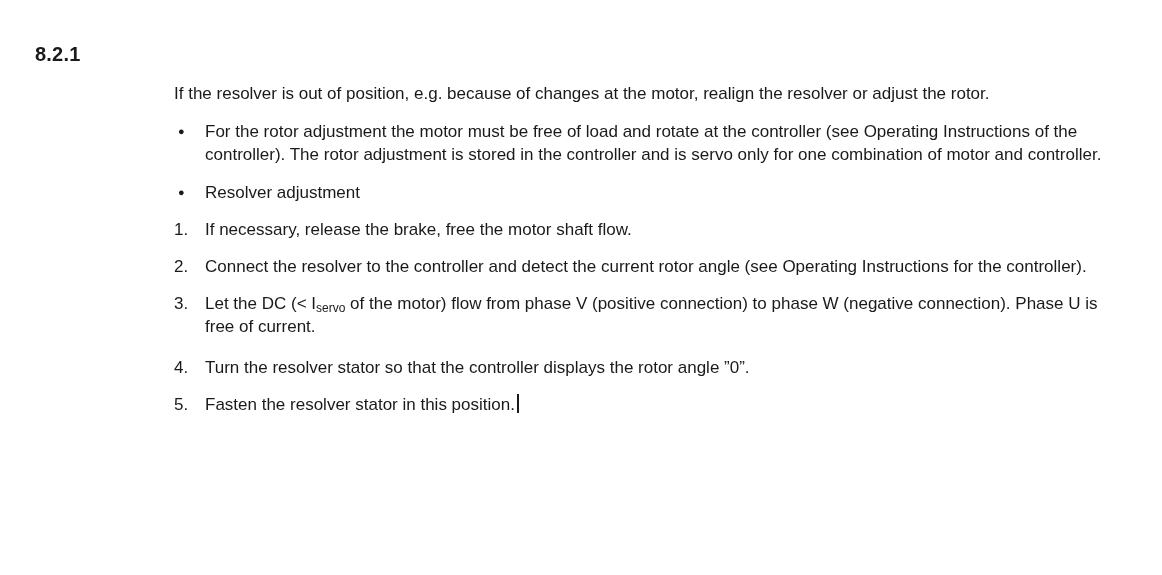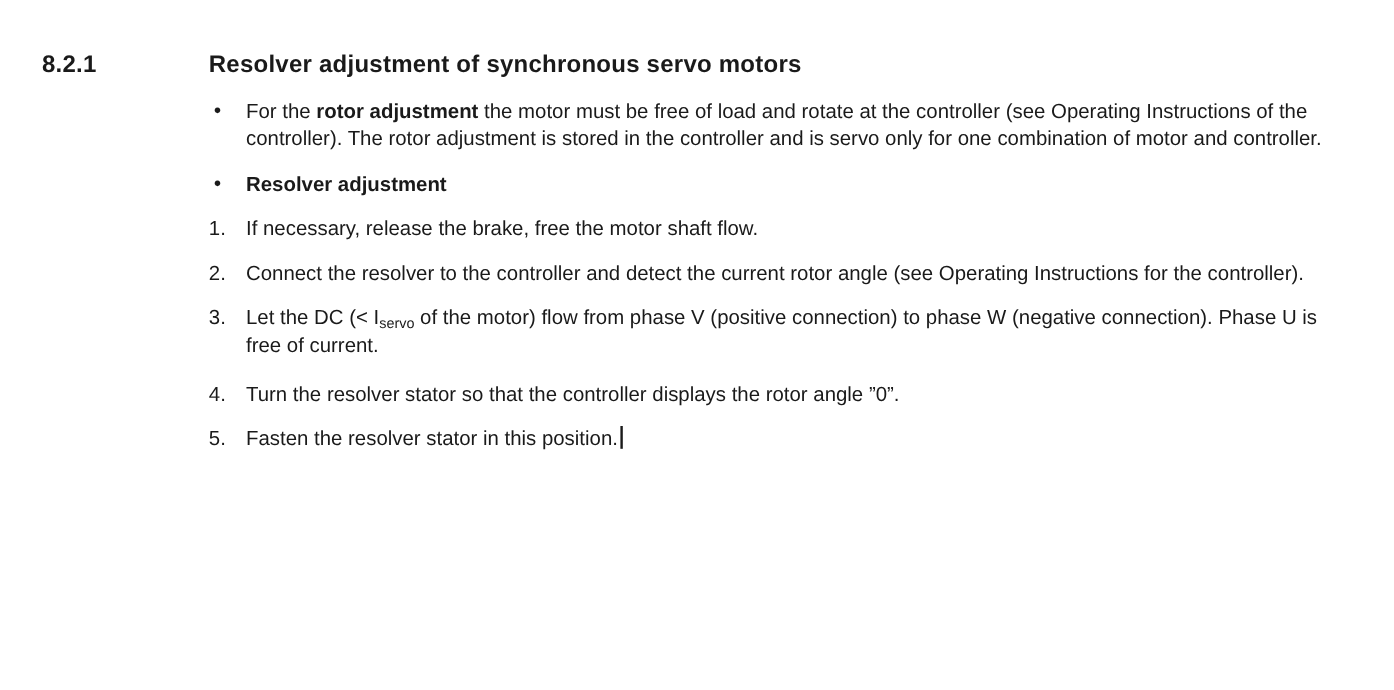--- a/index.html
+++ b/index.html
@@ -63,21 +63,21 @@
   .li .bullet-marker {
     font-size: 11px;
     line-height: 23px;
     padding-left: 4px;
     box-sizing: border-box;
   }
   .li-text {
     flex: 1;
   }
   .li-text b, .sec-bold {
-    font-weight: bold;
+    font-weight: normal;
   }
   .steps .li {
     margin-top: 14px;
   }
   .li.step-4 { margin-top: 18px; }
   sub.isub {
     font-size: 12px;
     line-height: 0;
     vertical-align: -3px;
   }
@@ -90,26 +90,26 @@
     vertical-align: -3px;
   }
 </style>
 </head>
 <body>
 
 <div class="doc-page">
 
   <div class="heading-row">
     <span class="sec-num">8.2.1</span>
-    <h1 class="sec-title">Resolver adjustment of synchronous servo motors</h1>
   </div>
 
   <div class="content">
 
 
+    <p>If the resolver is out of position, e.g. because of changes at the motor, realign the resolver or adjust the rotor.</p>
 
     <div class="li">
       <span class="marker bullet-marker">●</span>
       <span class="li-text"><span>For the </span><b>rotor adjustment</b><span> the motor must be free of load and rotate at the controller (see Operating Instructions of the controller). The rotor adjustment is stored in the controller and is servo only for one combination of motor and controller.</span></span>
     </div>
 
     <div class="li">
       <span class="marker bullet-marker">●</span>
       <span class="li-text"><b>Resolver adjustment</b></span>
     </div>

